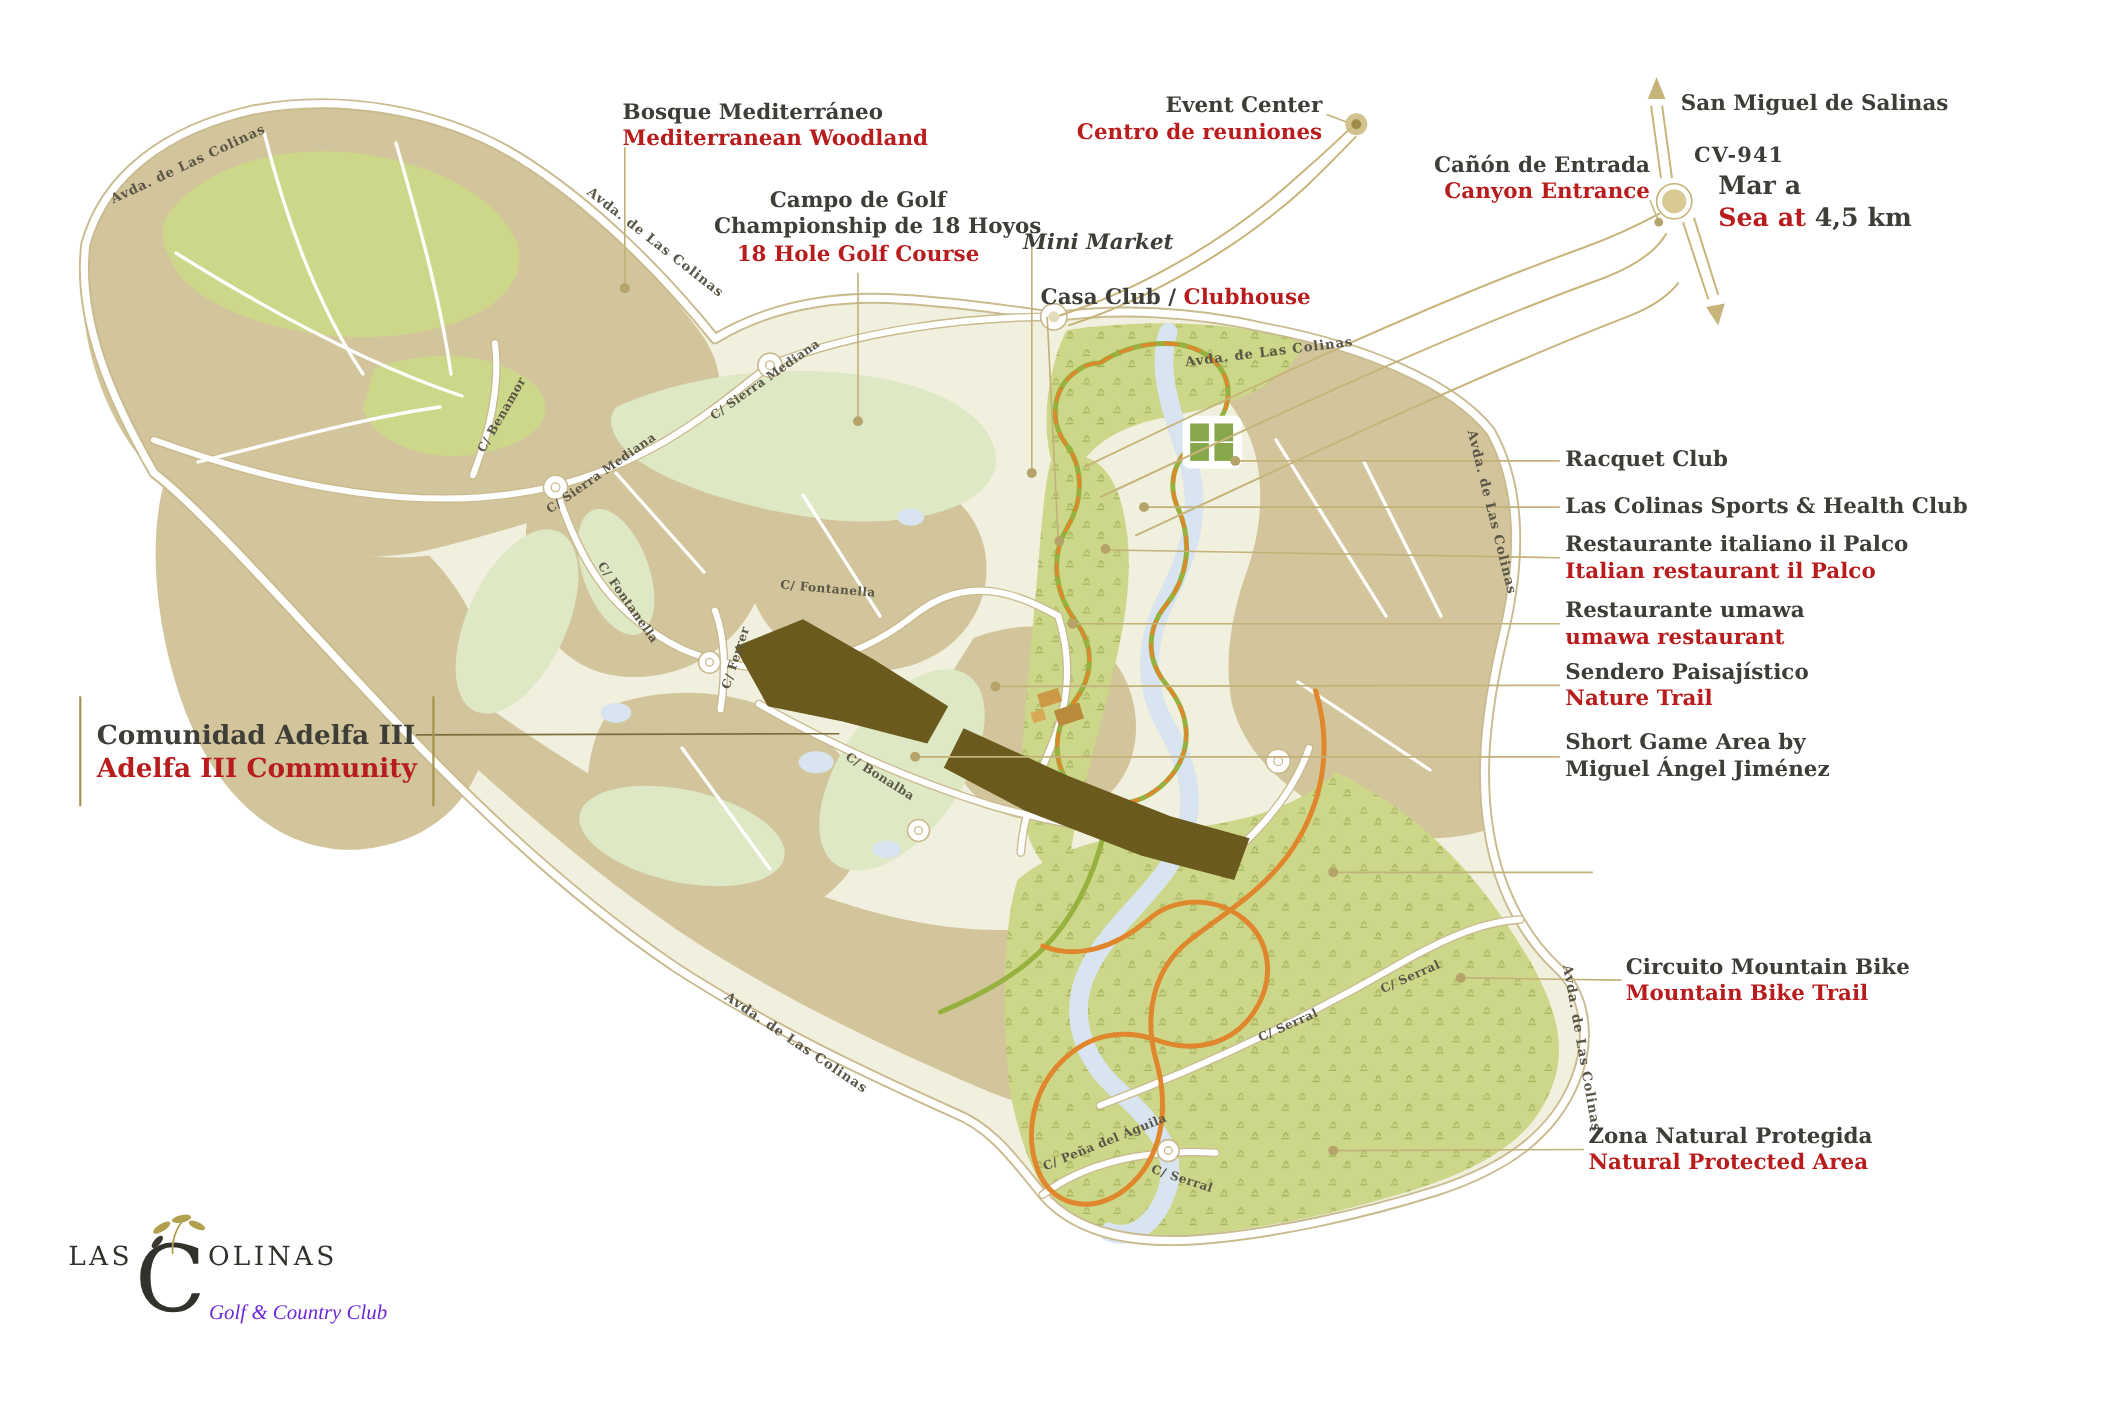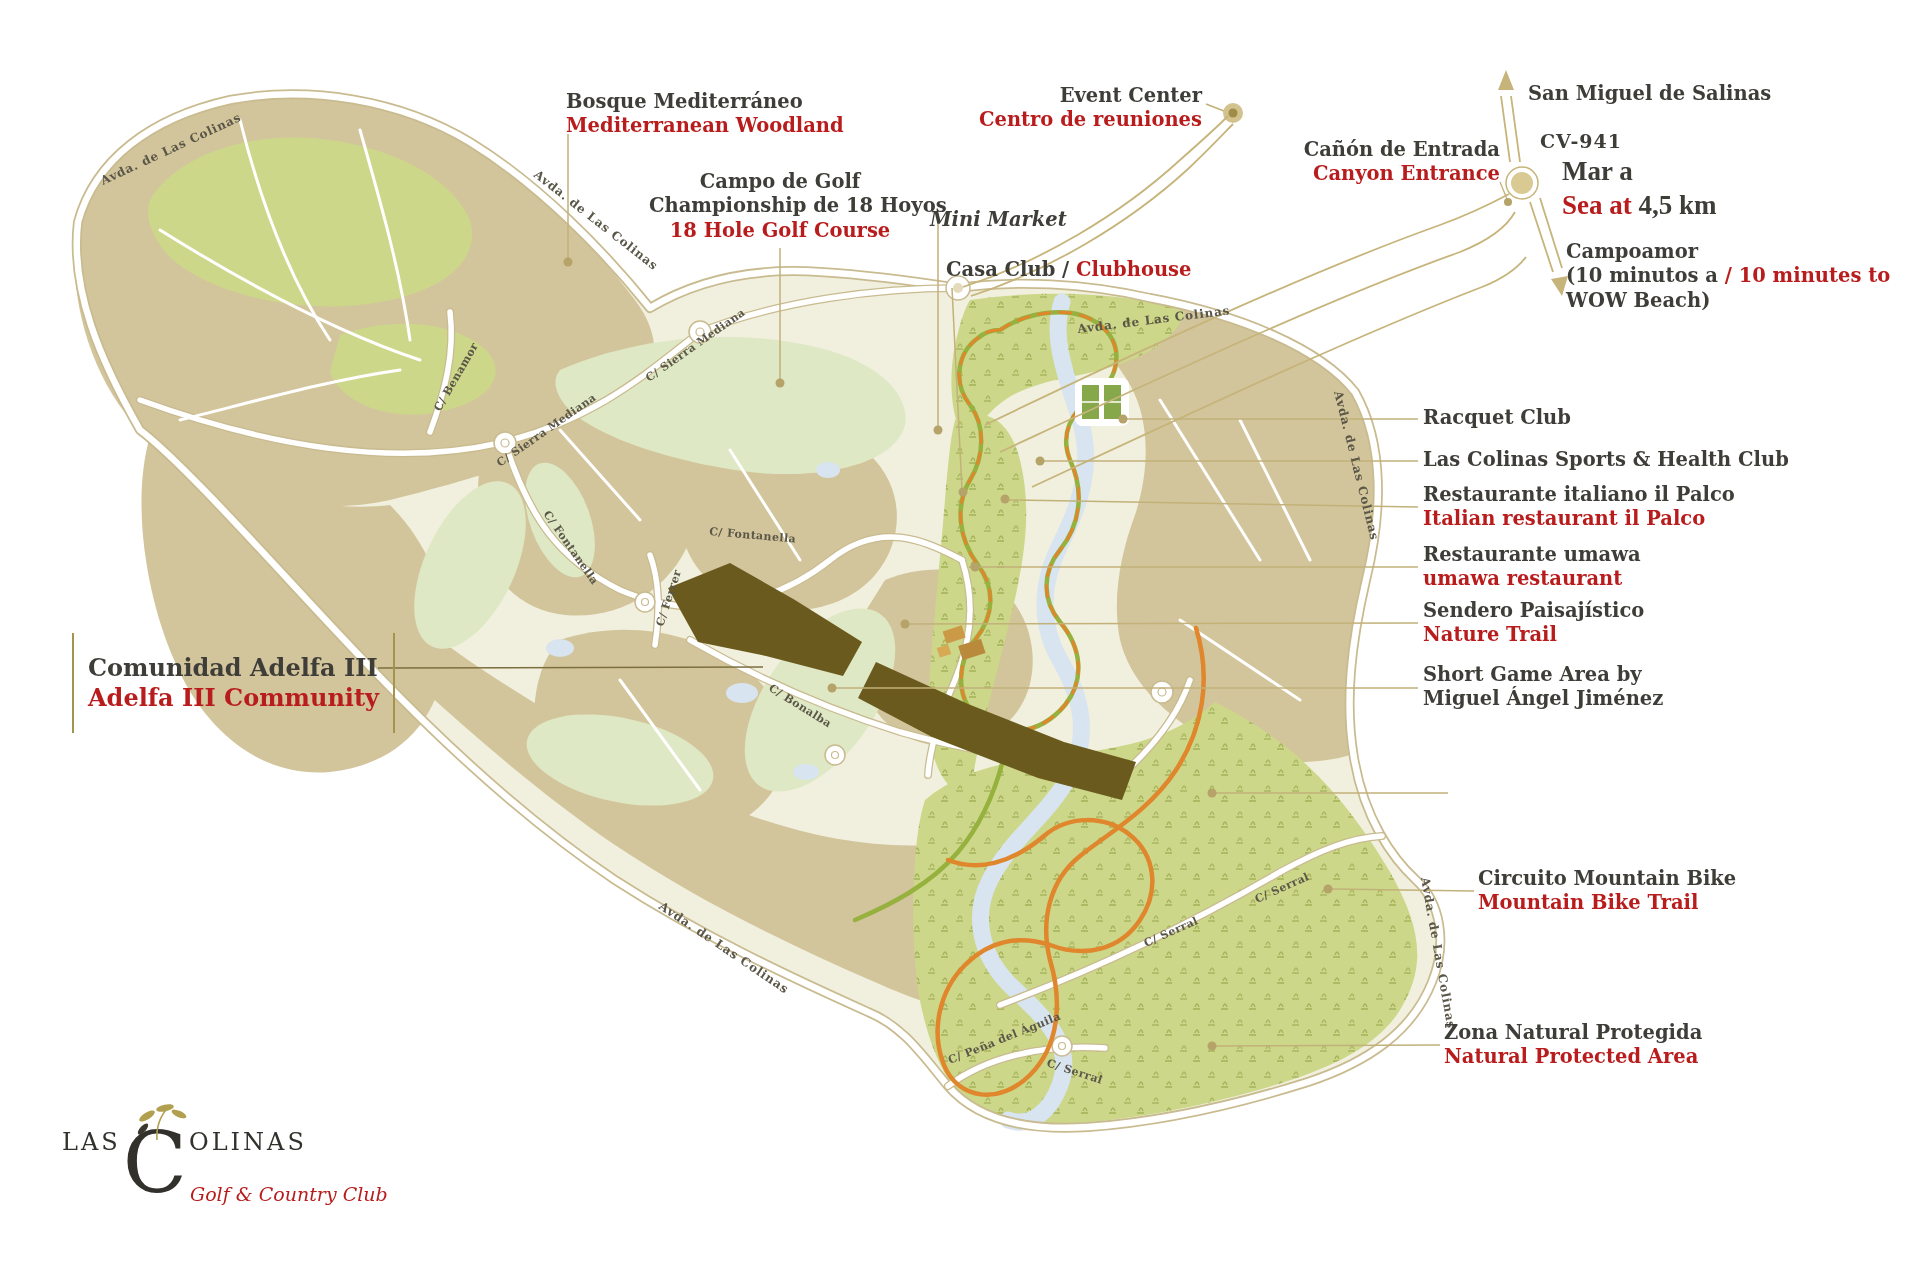--- a/index.html
+++ b/index.html
@@ -7,31 +7,31 @@
           font-family:"DejaVu Serif", "Liberation Serif", serif;}
   svg{position:absolute;left:0;top:0;}
   svg text{font-family:"DejaVu Serif", "Liberation Serif", serif;font-weight:bold;fill:#5a5748;}
   .street{font-size:11px;letter-spacing:.4px;}
   .street-avda{font-size:12px;letter-spacing:.8px;}
   .callout{position:absolute;font-weight:bold;color:#3e3d38;font-size:19.5px;line-height:1.25;white-space:nowrap;}
   .callout .gold, .gold{color:#b91c1c;}
   .right{text-align:right;}
   .center{text-align:center;}
   .small{font-size:19px;letter-spacing:1px;}
-  .big{font-size:27px;font-family:Liberation Serif, serif;}
+  .big{font-size:23px;}
   .adelfa{left:72px;top:633px;height:100px;border-left:2px solid #a5944e;border-right:2px solid #a5944e;
           padding:0 14px;display:flex;flex-direction:column;justify-content:center;font-size:24px;}
   
   .logo{position:absolute;left:62px;top:1128px;color:#32312c;}
   .logo-row{display:flex;align-items:flex-start;}
   .logo-las,.logo-olinas{font-size:24px;letter-spacing:3px;font-weight:normal;}
   .logo-c{font-size:84px;line-height:.85;font-weight:normal;margin:0 2px;}
   .logo-cwrap{position:relative;display:inline-block;}
   .logo-branch{position:absolute;left:6px;top:-30px;}
-  .logo-tagline{font-style:italic;color:#b91c1c;font-size:19px;margin:-16px 0 0 128px;white-space:nowrap;}
+  .logo-tagline{font-style:italic;color:#6d28d9;font-size:19px;margin:-16px 0 0 128px;white-space:nowrap;font-family:Liberation Serif, serif;}
 </style>
 </head>
 <body>
 
 <div id="canvas">
 
 <svg width="1920" height="1280" viewBox="0 0 1920 1280">
   <defs>
     <pattern id="trees" width="28" height="26" patternUnits="userSpaceOnUse">
       <path d="M6,9 q2,-6 4,0 M4,11 h7" stroke="#a4b258" stroke-width="1.3" fill="none"></path>
@@ -357,25 +357,20 @@
 
 <div class="callout small" style="left:1540px;top:130px;">
   <div>CV-941</div>
 </div>
 
 <div class="callout big" style="left:1562px;top:155px;">
   <div>Mar a</div>
   <div><span class="gold">Sea at</span><span> 4,5 km</span></div>
 </div>
 
-<div class="callout" style="left:1566px;top:240px;">
-  <div>Campoamor</div>
-  <div><span>(10 minutos a </span><span class="gold">/ 10 minutes to</span></div>
-  <div>WOW Beach)</div>
-</div>
 
 <div class="callout" style="left:1423px;top:406px;">
   <div>Racquet Club</div>
 </div>
 
 <div class="callout" style="left:1423px;top:448px;">
   <div>Las Colinas Sports &amp; Health Club</div>
 </div>
 
 <div class="callout" style="left:1423px;top:483px;">

